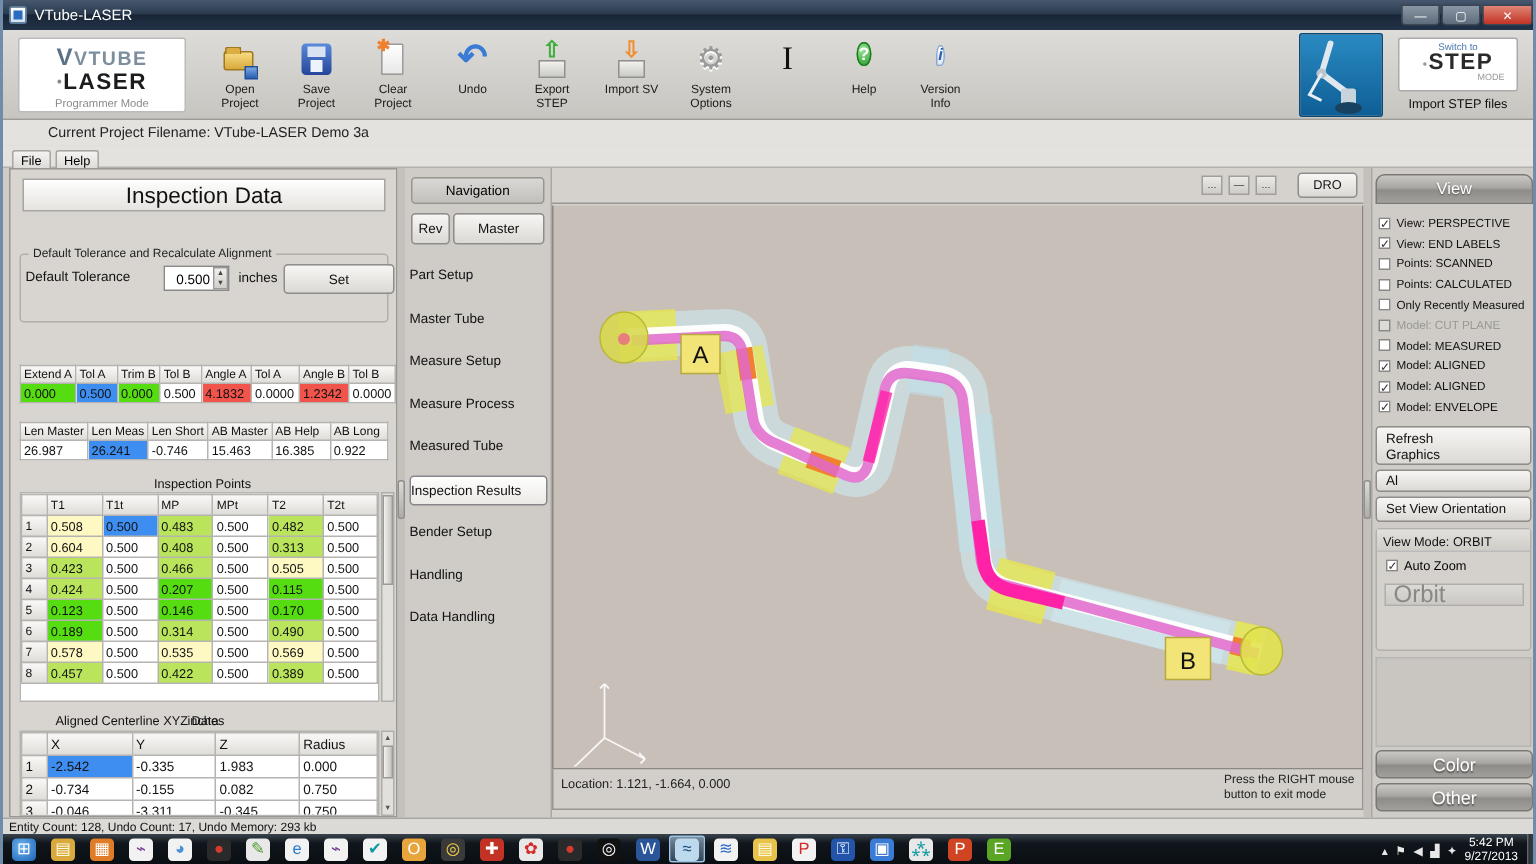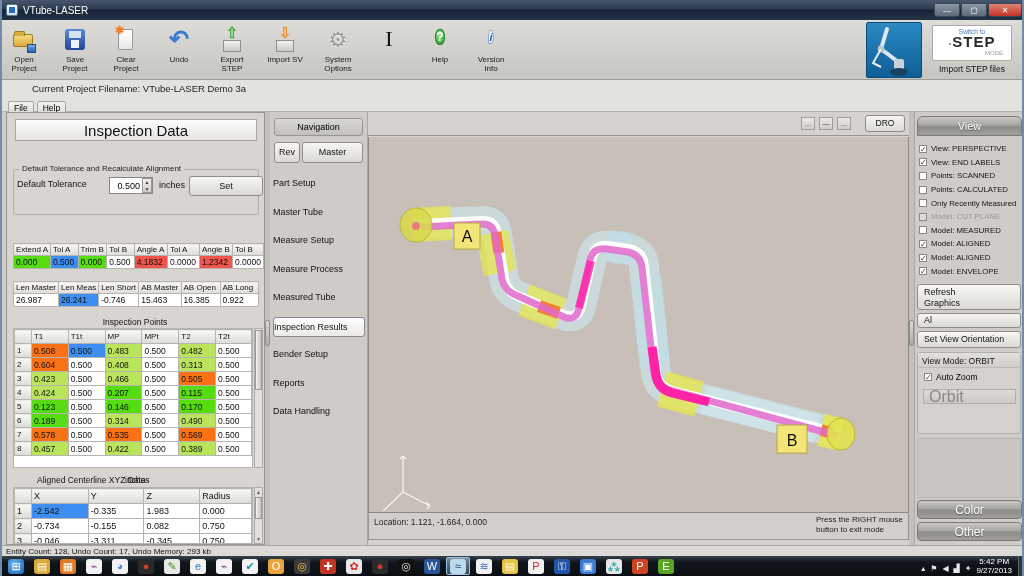--- a/index.html
+++ b/index.html
@@ -66,21 +66,21 @@
   #tolinput{position:absolute;left:92px;top:-2px;width:44px;height:17px;border:1px solid #8a8886;font-size:9px;text-align:right;padding-right:12px;background:#fff}
   #tolspin{position:absolute;left:125px;top:-1px;width:10px;height:15px;background:linear-gradient(#f0efed,#d0cecA);border:1px solid #999;font-size:5px;line-height:7px;text-align:center;color:#444}
   #tolunits{position:absolute;left:142px;top:1px}
   .btn{background:linear-gradient(#f7f6f4,#dbd9d5);border:1px solid #8f8d89;border-radius:3px;font-size:9px;color:#111;text-align:center;cursor:default}
   #setbtn{position:absolute;left:172px;top:-3px;width:74px;height:20px;line-height:18px}
   #recalcbtn{position:absolute;left:8px;top:106px;width:242px;height:19px;line-height:17px}
   table.grid{border-collapse:collapse;table-layout:fixed;background:#fff}
   table.grid th,table.grid td{border:1px solid #b6b4b0;font-size:8px;font-weight:normal;text-align:left;padding:1px 2px;overflow:hidden;white-space:nowrap;color:#111}
   table.grid th{background:linear-gradient(#f9f8f6,#dedcd8)}
   table.grid td{font-size:8.5px}
-  .cw{background:#fff}.cg{background:#b9e45c}.cb2{background:#55dd11}.cp{background:#f97316}.cr{background:#f0544a}.csel{background:#3d8ef0;color:#fff}
+  .cw{background:#fff}.cg{background:#b9e45c}.cb2{background:#55dd11}.cp{background:#fef9c3}.cr{background:#f0544a}.csel{background:#3d8ef0;color:#fff}
   #table1{position:absolute;left:6px;top:130px}
   #table2{position:absolute;left:6px;top:168px}
   #ptslabel{position:absolute;left:8px;top:204px;width:240px;text-align:center;font-size:8.5px;color:#111}
   #ptswrap{position:absolute;left:6px;top:215px;width:240px;height:140px;background:#fff;border:1px solid #b6b4b0}
   #ptswrap table.grid td,#ptswrap table.grid th{height:14px}
   .vscroll{position:absolute;width:9px;background:#e2e0dc;border:1px solid #b0aeaa}
   .vthumb{position:absolute;left:0;width:7px;background:linear-gradient(90deg,#f2f1ef,#c6c4c0);border:1px solid #999}
   .sarr{position:absolute;left:0;width:7px;height:8px;font-size:5px;line-height:8px;text-align:center;color:#555}
   #ptscroll{left:247px;top:215px;height:140px}
   #xyzlabel{position:absolute;left:30px;top:362px;font-size:8.5px;color:#111}
@@ -149,20 +149,25 @@
     <span id="appicon"></span>
     <span>VTube-LASER</span>
     <span id="winctrls">
         <span class="wbtn">—</span>
         <span class="wbtn">▢</span>
         <span class="wbtn close">✕</span>
       </span>
   </div>
 
   <div id="toolbar">
+    <div id="logo">
+      <div class="l1"><b>V</b><span>VTUBE</span></div>
+      <div class="l2">LASER</div>
+      <div class="l3">Programmer Mode</div>
+    </div>
     <div id="toolbtns">
         <div class="tool-btn">
           <div class="ico">
             <span class="fold"></span>
             <span class="cube"></span>
           </div>
           <div class="lab">Open
 Project</div>
         </div>
         <div class="tool-btn">
@@ -306,21 +311,21 @@
               <col style="width: 41px;">
               <col style="width: 39px;">
               <col style="width: 38px;">
             </colgroup>
             <thead>
               <tr>
                 <th>Len Master</th>
                 <th>Len Meas</th>
                 <th>Len Short</th>
                 <th>AB Master</th>
-                <th>AB Open</th>
+                <th>AB Help</th>
                 <th>AB Long</th>
               </tr>
             </thead>
             <tbody>
               <tr>
                 <td class="cw">26.987</td>
                 <td class="csel">26.241</td>
                 <td class="cw">-0.746</td>
                 <td class="cw">15.463</td>
                 <td class="cw">16.385</td>
@@ -492,21 +497,21 @@
       <div id="revbtn" class="btn">Rev</div>
       <div id="masterbtn" class="btn">Master</div>
       <div id="navitems">
           <div class="nav-item" style="top: 62px;">Part Setup</div>
           <div class="nav-item" style="top: 90.5px;">Master Tube</div>
           <div class="nav-item" style="top: 119px;">Measure Setup</div>
           <div class="nav-item" style="top: 147.5px;">Measure Process</div>
           <div class="nav-item" style="top: 176px;">Measured Tube</div>
           <div class="nav-item active" style="top: 204.5px;">Inspection Results</div>
           <div class="nav-item" style="top: 233px;">Bender Setup</div>
-          <div class="nav-item" style="top: 261.5px;">Reports</div>
+          <div class="nav-item" style="top: 261.5px;">Handling</div>
           <div class="nav-item" style="top: 290px;">Data Handling</div>
         </div>
     </div>
 
     <div id="center">
       <div id="ctop">
         <span class="dotbtn" style="right:94px">...</span>
         <span class="dotbtn" style="right:76px">—</span>
         <span class="dotbtn" style="right:58px">...</span>
         <span id="drobtn" class="btn">DRO</span>

